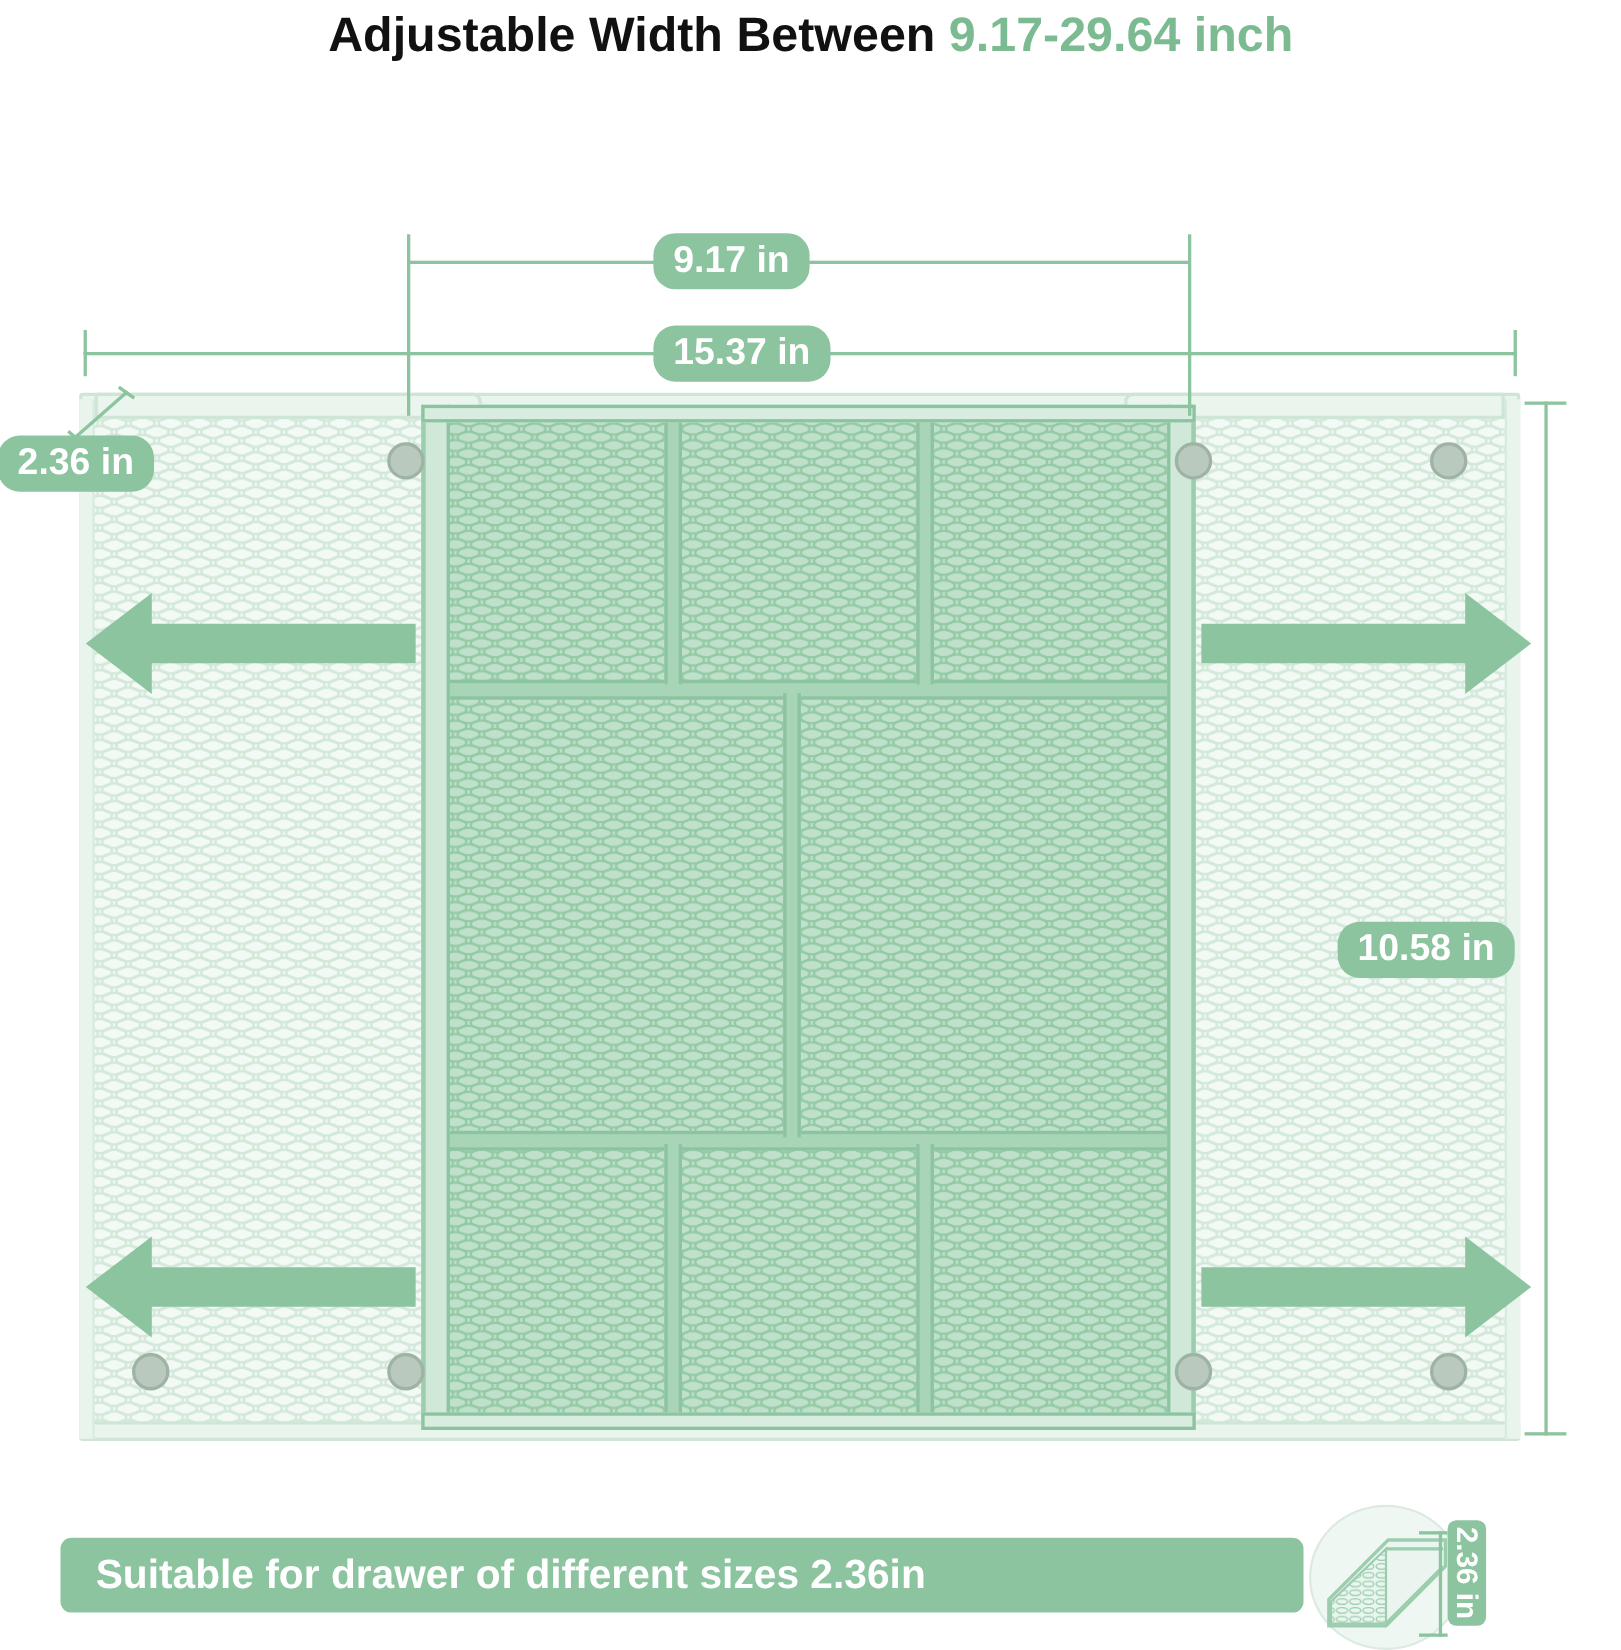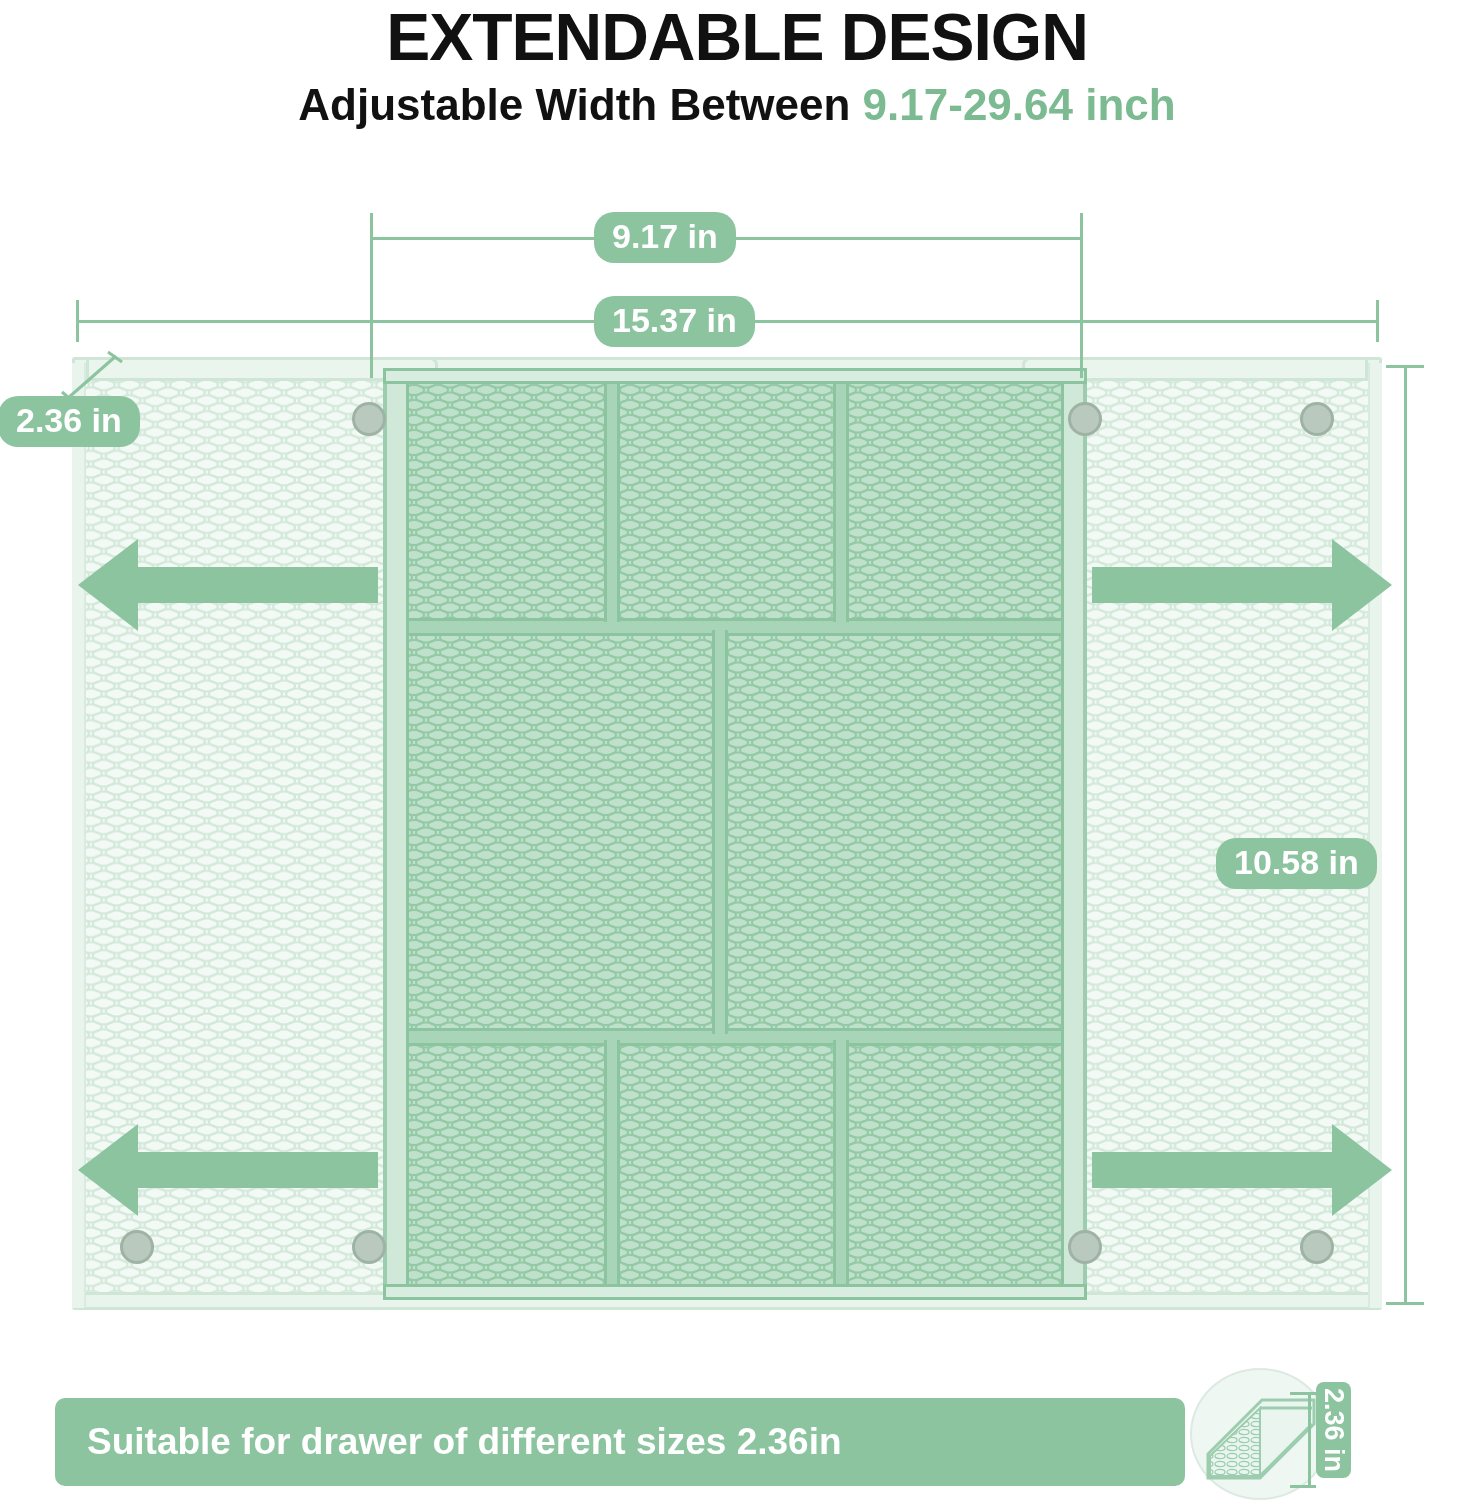--- a/index.html
+++ b/index.html
@@ -126,21 +126,21 @@
     z-index: 30;
   }
 
   
   .arrow { position: absolute; z-index: 25; }
 
   
   #banner {
     position: absolute;
     left: 55px; top: 1398px;
-    width: 1130px; height: 88px;
+    width: 1130px; height: 68px;
     background: #8cc4a0;
     border-radius: 10px;
     color: #ffffff;
     font-size: 37px;
     font-weight: bold;
     display: flex;
     align-items: center;
     padding-left: 32px;
     white-space: nowrap;
     z-index: 45;
@@ -169,21 +169,20 @@
     border-radius: 8px;
     padding: 6px 4px;
     writing-mode: vertical-rl;
     line-height: 1;
   }
 </style>
 </head>
 <body>
 
 <div id="header">
-  <div id="title">EXTENDABLE DESIGN</div>
   <div id="subtitle">
     <span>Adjustable Width Between </span><span class="range">9.17-29.64 inch</span>
   </div>
 </div>
 
 <div id="product">
 
   <div class="tray-outer" style="left:72px; top:363px; width:1310px; height:945px;">
     <svg class="mesh" viewBox="0 0 1310 945" preserveAspectRatio="none">
       <defs>

